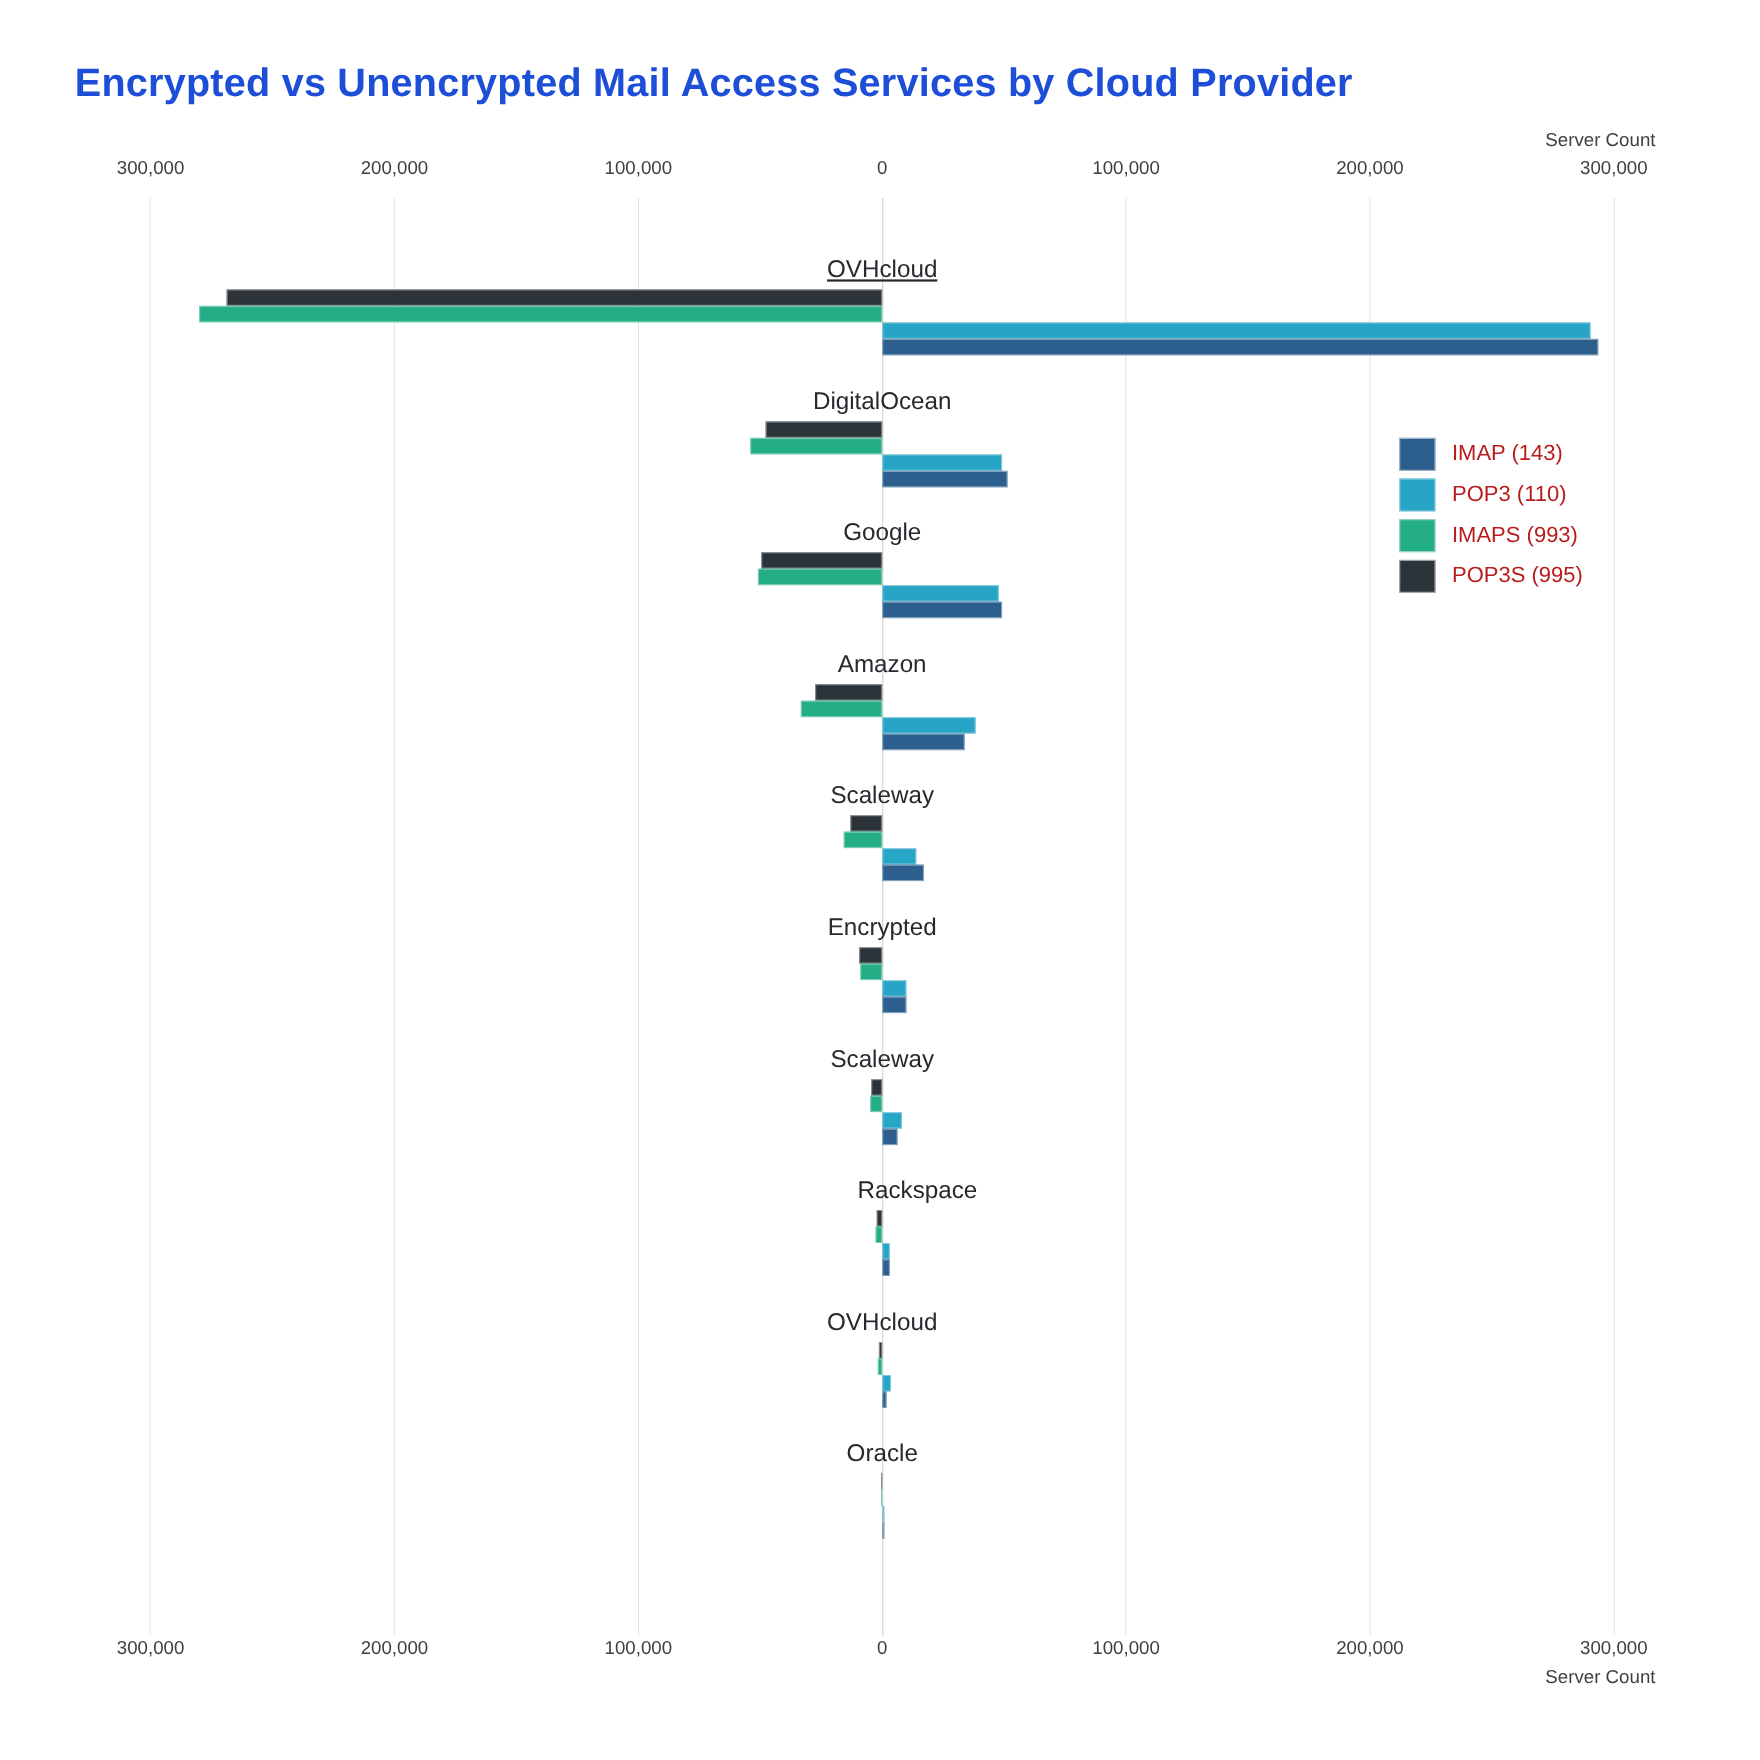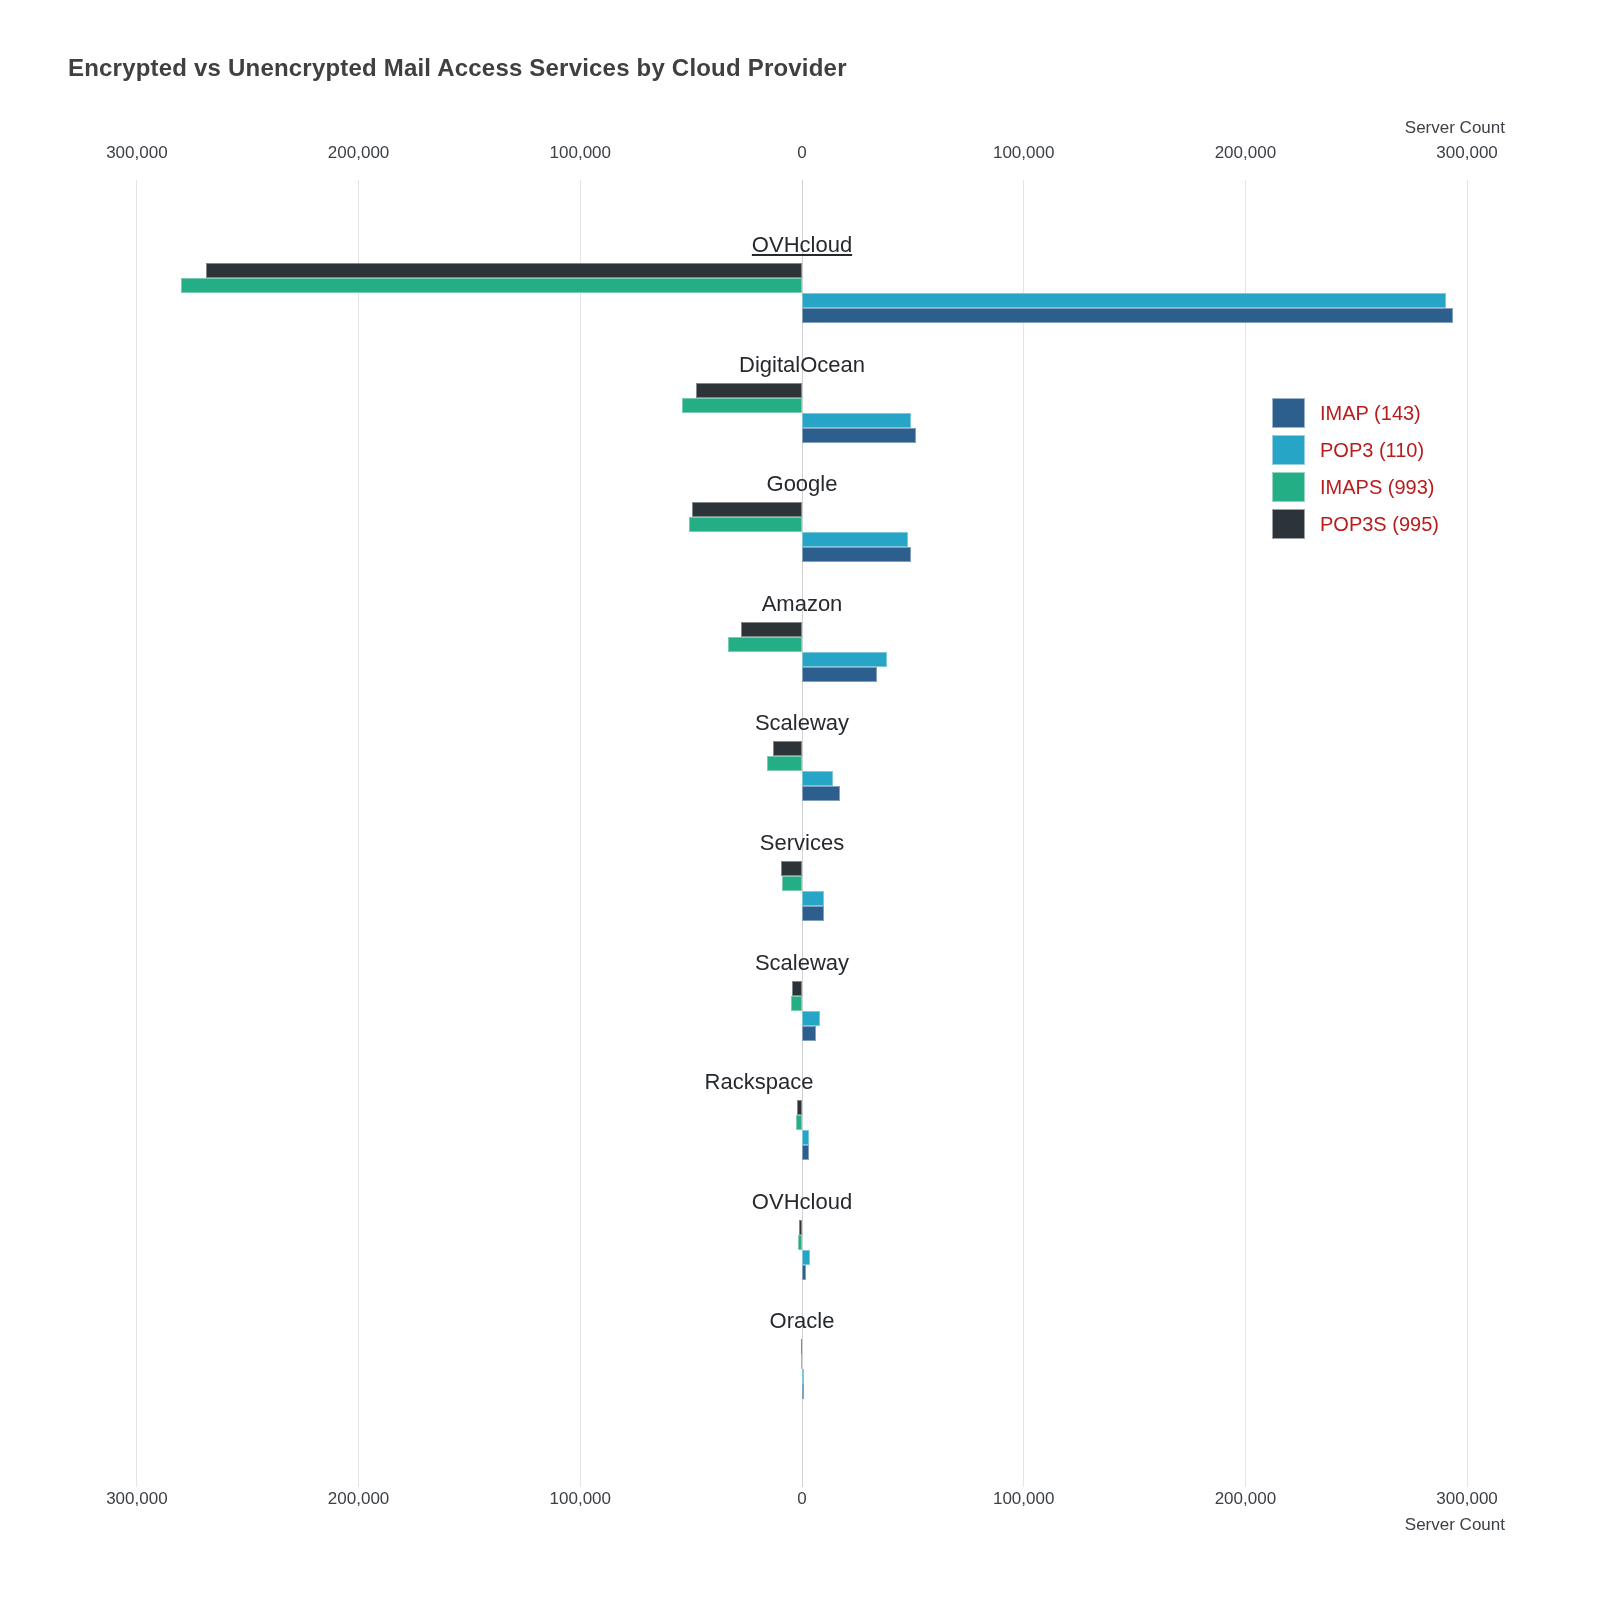--- a/index.html
+++ b/index.html
@@ -5,21 +5,21 @@
   html,body{margin:0;padding:0;background:#ffffff;}
   #canvas{
     position:relative;
     width:1600px;height:1600px;
     background:#ffffff;
     font-family:"Liberation Sans", sans-serif;
     overflow:hidden;
   }
   .title{
     position:absolute;left:68px;top:54px;
-    font-size:24px;font-weight:bold;color:#404040;
+    font-size:36px;font-weight:bold;color:#1d4ed8;
     letter-spacing:0.2px;
   }
   .gridline{
     position:absolute;width:1px;background:#e4e4e4;
   }
   .gridline.zero{background:#d0d0d0;}
   .tick-label{
     position:absolute;transform:translateX(-50%);
     font-size:17px;color:#3d4045;white-space:nowrap;
   }
@@ -94,31 +94,31 @@
       <div class="group-label" style="left: 802px; top: 590.8px;">Amazon</div>
       <div class="bar" style="top: 621.8px; height: 15px; background: rgb(44, 52, 58); left: 741.033px; width: 60.9675px;"></div>
       <div class="bar" style="top: 636.8px; height: 15px; background: rgb(35, 174, 133); left: 727.731px; width: 74.2695px;"></div>
       <div class="bar" style="top: 651.8px; height: 15px; background: rgb(38, 165, 198); left: 802px; width: 85.3545px;"></div>
       <div class="bar" style="top: 666.8px; height: 15px; background: rgb(45, 95, 142); left: 802px; width: 75.378px;"></div>
       <div class="group-label" style="left: 802px; top: 710.4px;">Scaleway</div>
       <div class="bar" style="top: 741.4px; height: 15px; background: rgb(44, 52, 58); left: 773.179px; width: 28.821px;"></div>
       <div class="bar" style="top: 756.4px; height: 15px; background: rgb(35, 174, 133); left: 766.528px; width: 35.472px;"></div>
       <div class="bar" style="top: 771.4px; height: 15px; background: rgb(38, 165, 198); left: 802px; width: 31.038px;"></div>
       <div class="bar" style="top: 786.4px; height: 15px; background: rgb(45, 95, 142); left: 802px; width: 37.689px;"></div>
-      <div class="group-label" style="left: 802px; top: 830px;">Services</div>
+      <div class="group-label" style="left: 802px; top: 830px;">Encrypted</div>
       <div class="bar" style="top: 861px; height: 15px; background: rgb(44, 52, 58); left: 781.382px; width: 20.6181px;"></div>
       <div class="bar" style="top: 876px; height: 15px; background: rgb(35, 174, 133); left: 781.604px; width: 20.3964px;"></div>
       <div class="bar" style="top: 891px; height: 15px; background: rgb(38, 165, 198); left: 802px; width: 22.17px;"></div>
       <div class="bar" style="top: 906px; height: 15px; background: rgb(45, 95, 142); left: 802px; width: 21.7266px;"></div>
       <div class="group-label" style="left: 802px; top: 949.6px;">Scaleway</div>
       <div class="bar" style="top: 980.6px; height: 15px; background: rgb(44, 52, 58); left: 791.58px; width: 10.4199px;"></div>
       <div class="bar" style="top: 995.6px; height: 15px; background: rgb(35, 174, 133); left: 790.915px; width: 11.085px;"></div>
       <div class="bar" style="top: 1010.6px; height: 15px; background: rgb(38, 165, 198); left: 802px; width: 18.4011px;"></div>
       <div class="bar" style="top: 1025.6px; height: 15px; background: rgb(45, 95, 142); left: 802px; width: 13.9671px;"></div>
-      <div class="group-label" style="left: 759px; top: 1069.2px;">Rackspace</div>
+      <div class="group-label" style="left: 834px; top: 1069.2px;">Rackspace</div>
       <div class="bar" style="top: 1100.2px; height: 15px; background: rgb(44, 52, 58); left: 796.901px; width: 5.0991px;"></div>
       <div class="bar" style="top: 1115.2px; height: 15px; background: rgb(35, 174, 133); left: 796.014px; width: 5.9859px;"></div>
       <div class="bar" style="top: 1130.2px; height: 15px; background: rgb(38, 165, 198); left: 802px; width: 7.3161px;"></div>
       <div class="bar" style="top: 1145.2px; height: 15px; background: rgb(45, 95, 142); left: 802px; width: 7.3161px;"></div>
       <div class="group-label" style="left: 802px; top: 1188.8px;">OVHcloud</div>
       <div class="bar" style="top: 1219.8px; height: 15px; background: rgb(44, 52, 58); left: 799.34px; width: 2.6604px;"></div>
       <div class="bar" style="top: 1234.8px; height: 15px; background: rgb(35, 174, 133); left: 798.453px; width: 3.5472px;"></div>
       <div class="bar" style="top: 1249.8px; height: 15px; background: rgb(38, 165, 198); left: 802px; width: 7.9812px;"></div>
       <div class="bar" style="top: 1264.8px; height: 15px; background: rgb(45, 95, 142); left: 802px; width: 3.9906px;"></div>
       <div class="group-label" style="left: 802px; top: 1308.4px;">Oracle</div>

